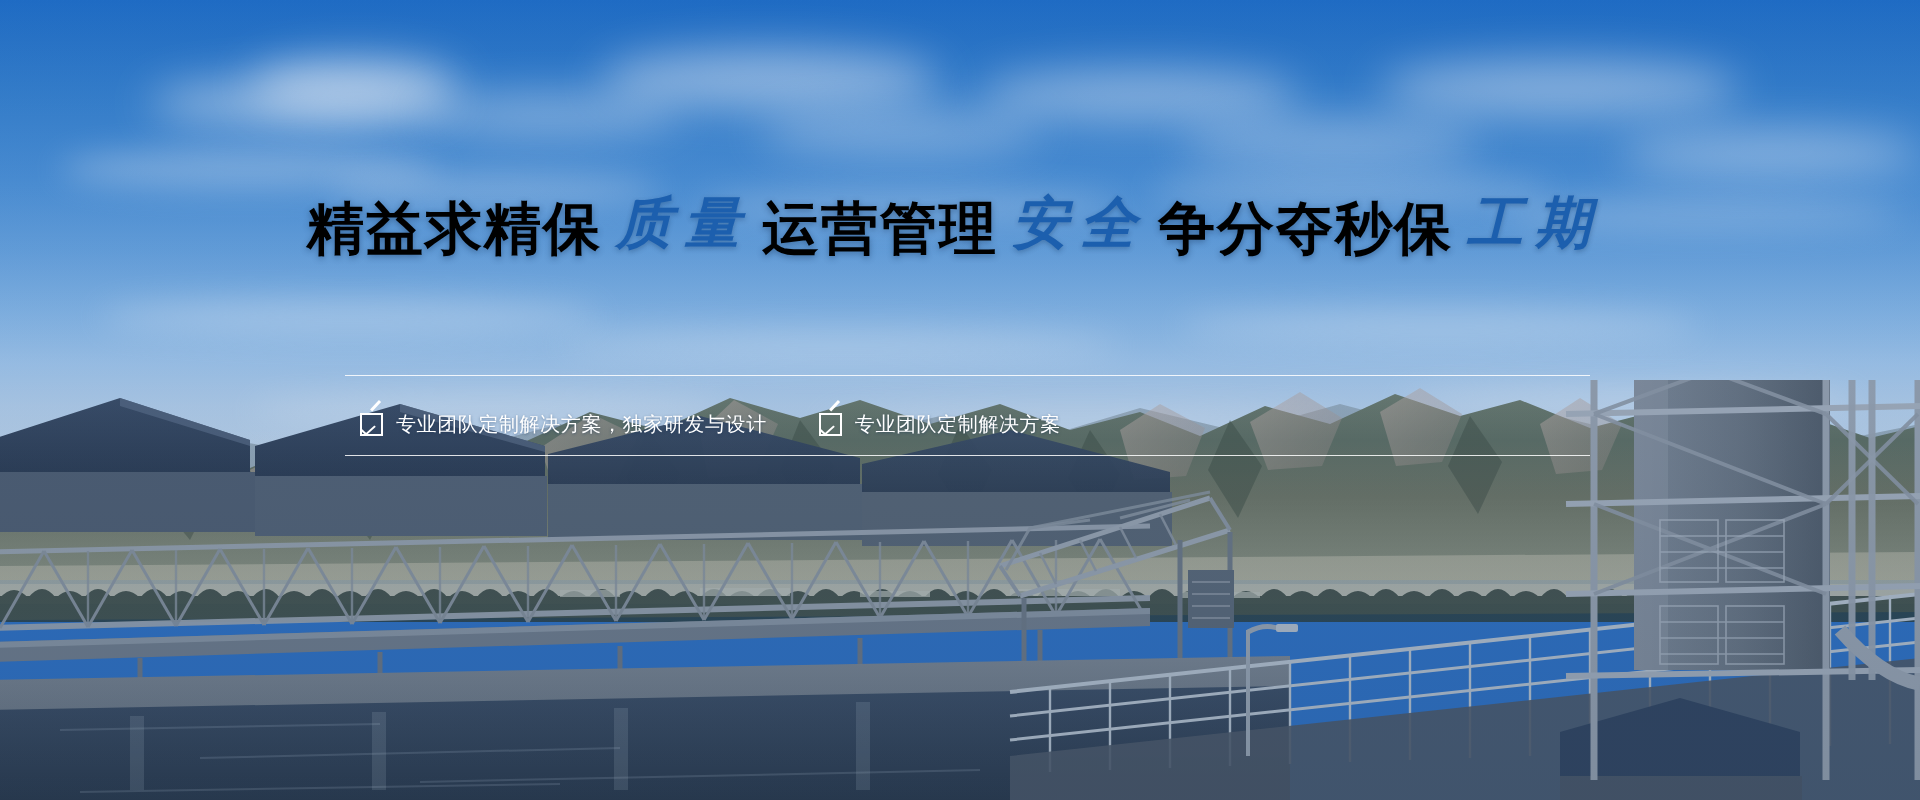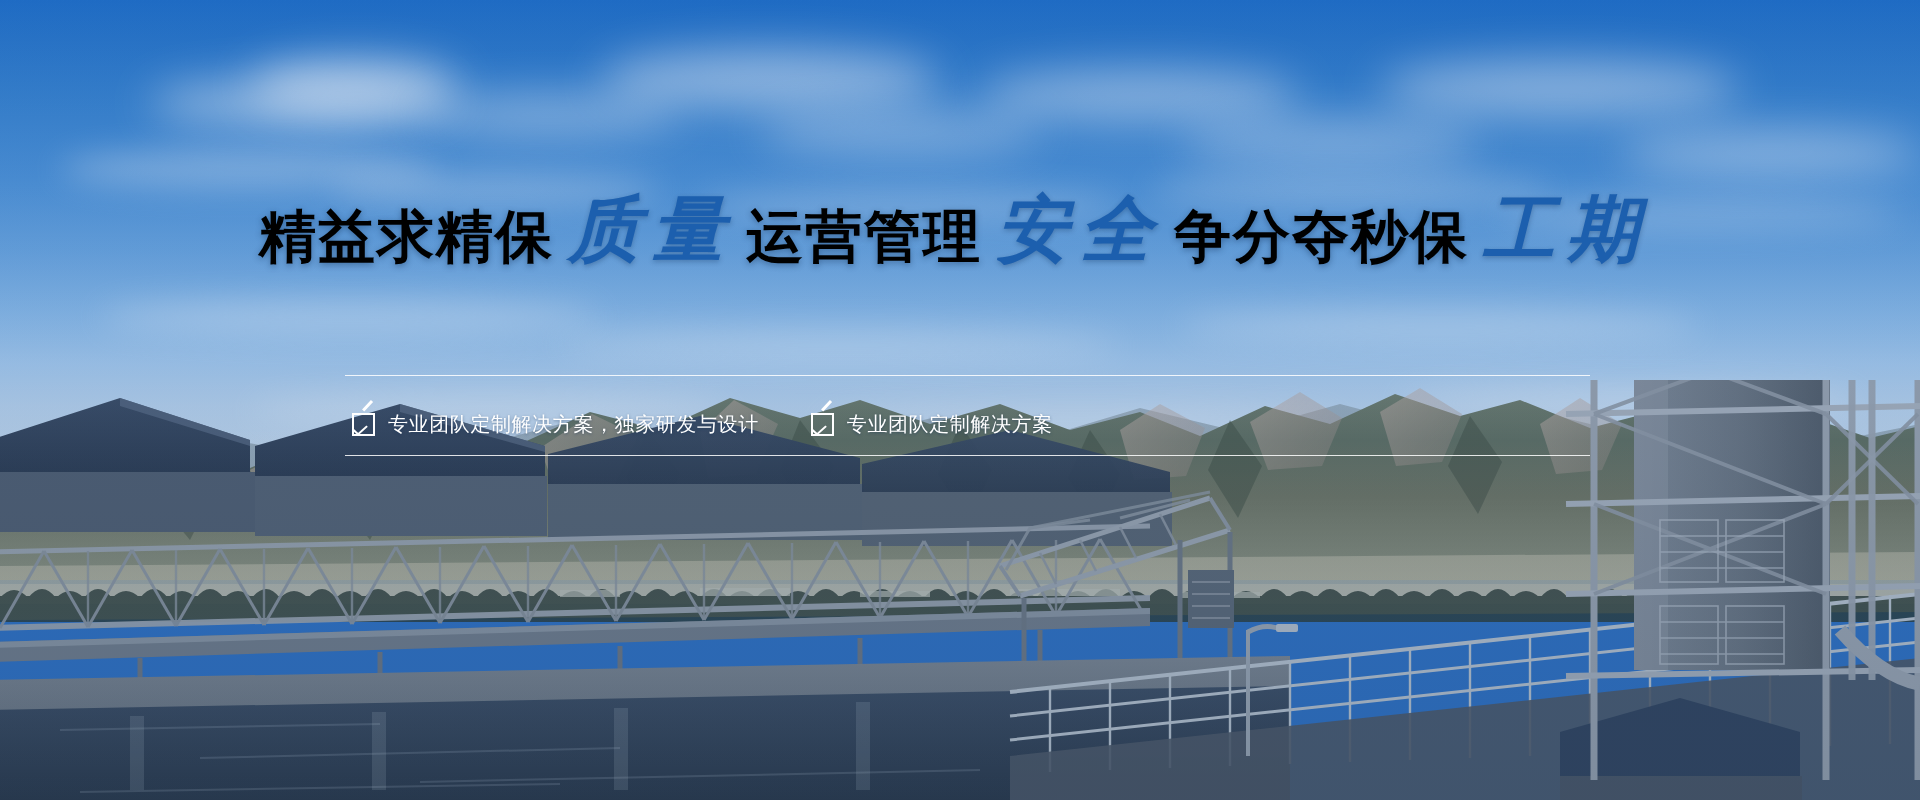--- a/index.html
+++ b/index.html
@@ -51,37 +51,37 @@
   .hl-white{
     font-family:"Liberation Sans","DejaVu Sans",sans-serif;
     font-weight:bold;font-size:57px;color:#000000;
     letter-spacing:2px;
     vertical-align:middle;
     text-shadow:0 2px 6px rgba(20,50,90,.45);
   }
   .hl-cal{
     font-family:"Liberation Serif","DejaVu Serif",serif;
     font-weight:bold;font-style:italic;
-    font-size:72px;color:#1c5fae;
+    font-size:56px;color:#1c5fae;
     letter-spacing:12px;
     vertical-align:middle;
     margin:0 10px 16px 14px;
     position:relative;top:-6px;
     text-shadow:0 2px 5px rgba(10,40,80,.30);
   }
 
   .rule{
     position:absolute;left:345px;width:1245px;height:1px;
     background:rgba(255,255,255,.85);
   }
   .rule-top{top:375px;}
   .rule-bottom{top:455px;}
 
   .features{
-    position:absolute;left:352px;top:395px;width:1245px;height:58px;
+    position:absolute;left:360px;top:395px;width:1245px;height:58px;
     display:flex;align-items:center;
   }
   .feat{display:flex;align-items:center;white-space:nowrap;}
   .feat-box{
     width:19px;height:19px;border:2px solid #ffffff;
     display:inline-block;position:relative;margin-right:13px;flex:0 0 auto;
   }
   .feat-box::after{
     content:"";position:absolute;left:2px;top:7px;
     width:6px;height:11px;border:solid #ffffff;border-width:0 2.6px 2.6px 0;

